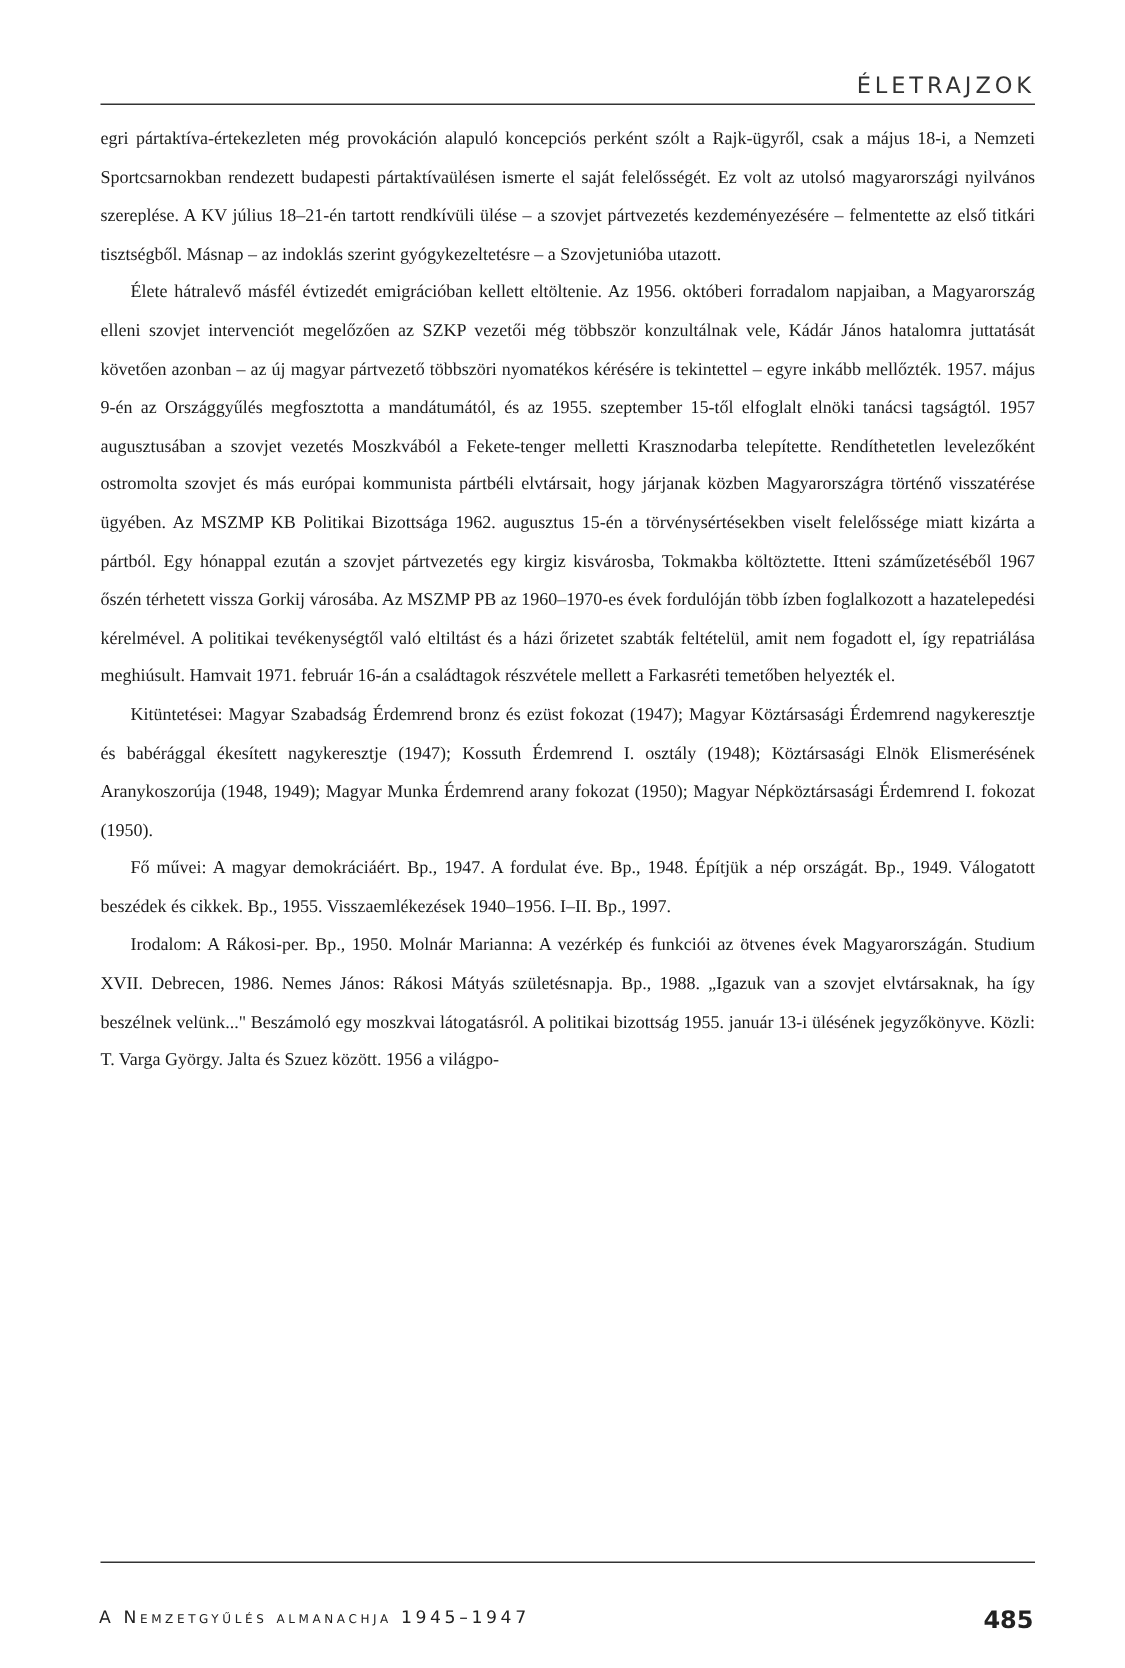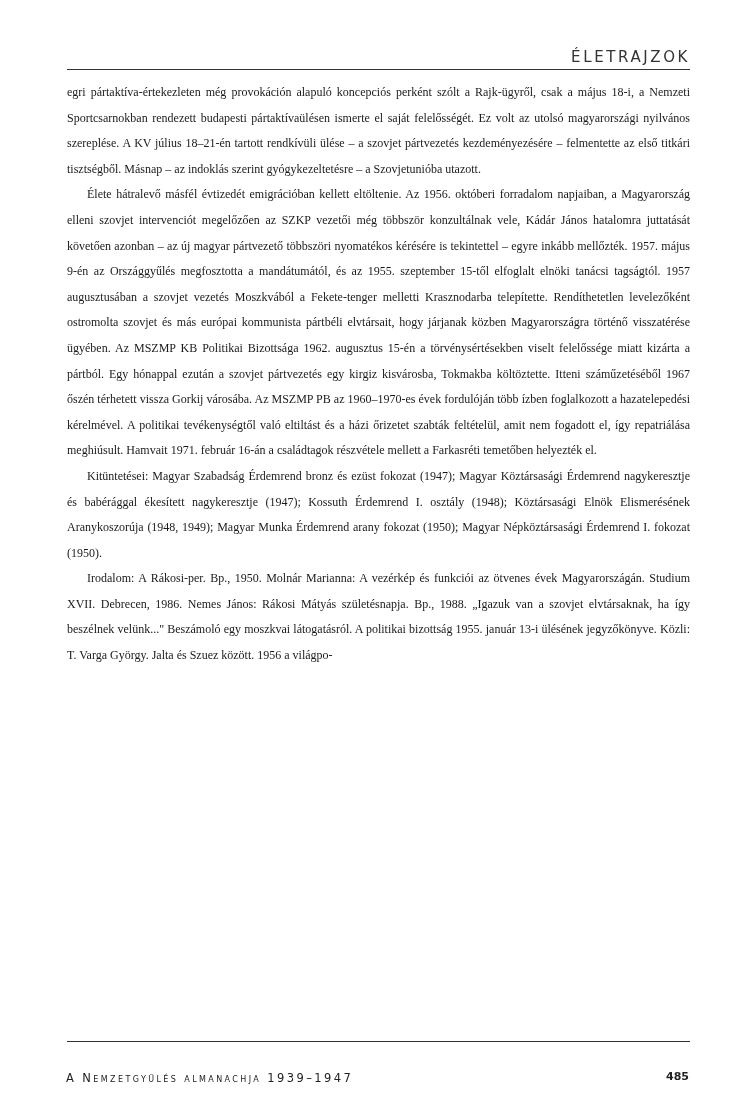--- a/index.html
+++ b/index.html
@@ -20,39 +20,42 @@
   .body-text p { margin:0; text-indent:0; }
   .body-text p.indent { text-indent:20px; }
   .body-text .label { }
   .footer-title {
     position:absolute; top:1071px; left:66px;
     font-family:"DejaVu Sans", sans-serif; font-size:11.5px; letter-spacing:2.4px; color:#222;
     font-variant:small-caps;
   }
   .page-number {
     position:absolute; top:1070px; right:61px;
-    font-family:"DejaVu Sans", sans-serif; font-size:11px; font-weight:bold; color:#222;
+    font-family:"DejaVu Sans", sans-serif; font-size:16px; font-weight:bold; color:#222;
   }
 </style>
 </head>
 <body>
 
 <div class="running-head" style="text-transform:uppercase;">Életrajzok</div>
 <div class="rule top"></div>
 
 <div class="body-text">
   <p>
     <span class="label"></span><span>egri pártaktíva-értekezleten még provokáción alapuló koncepciós perként szólt a Rajk-ügyről, csak a május 18-i, a Nemzeti Sportcsarnokban rendezett budapesti pártaktívaülésen ismerte el saját felelősségét. Ez volt az utolsó magyarországi nyilvános szereplése. A KV július 18–21-én tartott rendkívüli ülése – a szovjet pártvezetés kezdeményezésére – felmentette az első titkári tisztségből. Másnap – az indoklás szerint gyógykezeltetésre – a Szovjetunióba utazott.</span>
   </p>
   <p class="indent">
     <span class="label"></span><span>Élete hátralevő másfél évtizedét emigrációban kellett eltöltenie. Az 1956. októberi forradalom napjaiban, a Magyarország elleni szovjet intervenciót megelőzően az SZKP vezetői még többször konzultálnak vele, Kádár János hatalomra juttatását követően azonban – az új magyar pártvezető többszöri nyomatékos kérésére is tekintettel – egyre inkább mellőzték. 1957. május 9-én az Országgyűlés megfosztotta a mandátumától, és az 1955. szeptember 15-től elfoglalt elnöki tanácsi tagságtól. 1957 augusztusában a szovjet vezetés Moszkvából a Fekete-tenger melletti Krasznodarba telepítette. Rendíthetetlen levelezőként ostromolta szovjet és más európai kommunista pártbéli elvtársait, hogy járjanak közben Magyarországra történő visszatérése ügyében. Az MSZMP KB Politikai Bizottsága 1962. augusztus 15-én a törvénysértésekben viselt felelőssége miatt kizárta a pártból. Egy hónappal ezután a szovjet pártvezetés egy kirgiz kisvárosba, Tokmakba költöztette. Itteni száműzetéséből 1967 őszén térhetett vissza Gorkij városába. Az MSZMP PB az 1960–1970-es évek fordulóján több ízben foglalkozott a hazatelepedési kérelmével. A politikai tevékenységtől való eltiltást és a házi őrizetet szabták feltételül, amit nem fogadott el, így repatriálása meghiúsult. Hamvait 1971. február 16-án a családtagok részvétele mellett a Farkasréti temetőben helyezték el.</span>
   </p>
   <p class="indent">
     <span class="label">Kitüntetései:</span><span> Magyar Szabadság Érdemrend bronz és ezüst fokozat (1947); Magyar Köztársasági Érdemrend nagykeresztje és babérággal ékesített nagykeresztje (1947); Kossuth Érdemrend I. osztály (1948); Köztársasági Elnök Elismerésének Aranykoszorúja (1948, 1949); Magyar Munka Érdemrend arany fokozat (1950); Magyar Népköztársasági Érdemrend I. fokozat (1950).</span>
   </p>
   <p class="indent">
+    <span class="label">Fő művei:</span><span> A magyar demokráciáért. Bp., 1947. A fordulat éve. Bp., 1948. Építjük a nép országát. Bp., 1949. Válogatott beszédek és cikkek. Bp., 1955. Visszaemlékezések 1940–1956. I–II. Bp., 1997.</span>
+  </p>
+  <p class="indent">
     <span class="label">Irodalom:</span><span> A Rákosi-per. Bp., 1950. Molnár Marianna: A vezérkép és funkciói az ötvenes évek Magyarországán. Studium XVII. Debrecen, 1986. Nemes János: Rákosi Mátyás születésnapja. Bp., 1988. „Igazuk van a szovjet elvtársaknak, ha így beszélnek velünk..." Beszámoló egy moszkvai látogatásról. A politikai bizottság 1955. január 13-i ülésének jegyzőkönyve. Közli: T. Varga György. Jalta és Szuez között. 1956 a világpo-</span>
   </p>
 </div>
 
 <div class="rule bottom"></div>
-<div class="footer-title">A Nemzetgyűlés almanachja 1939–1947</div>
+<div class="footer-title">A Nemzetgyűlés almanachja 1945–1947</div>
 <div class="page-number">485</div>
 
 </body></html>

